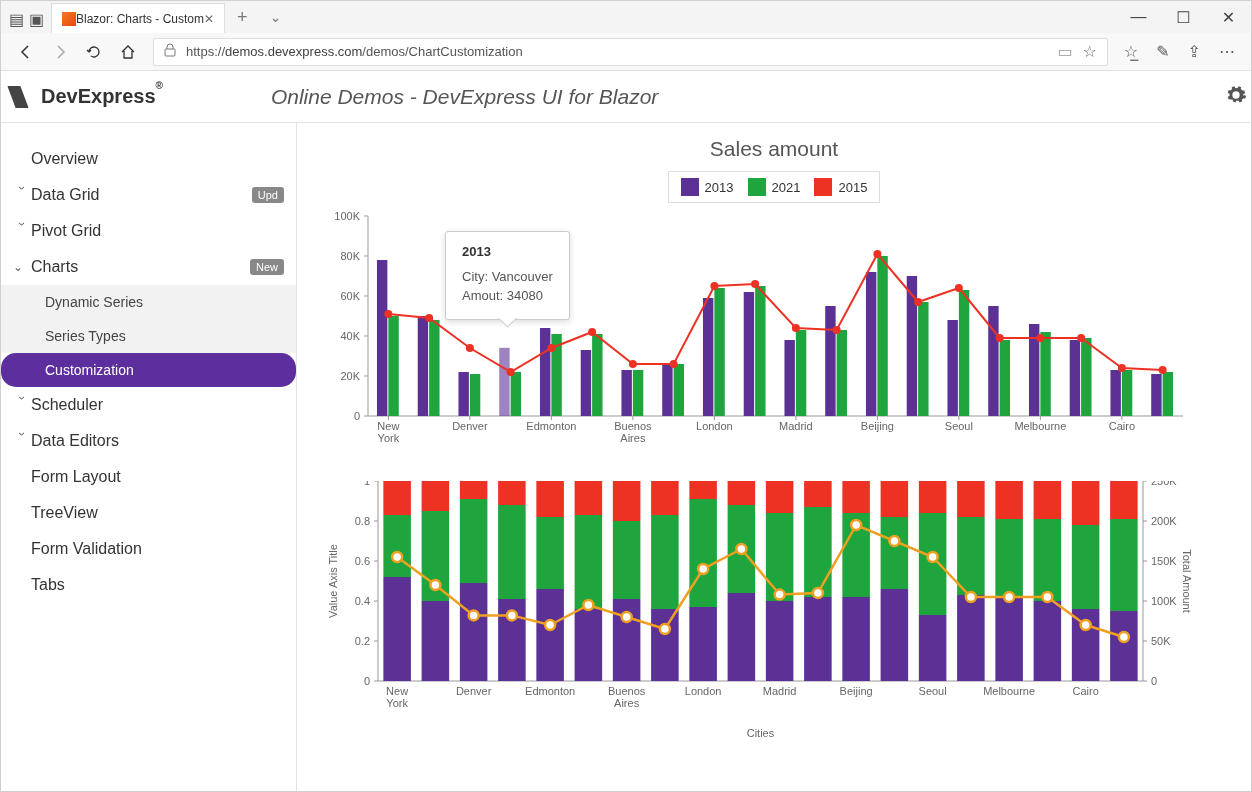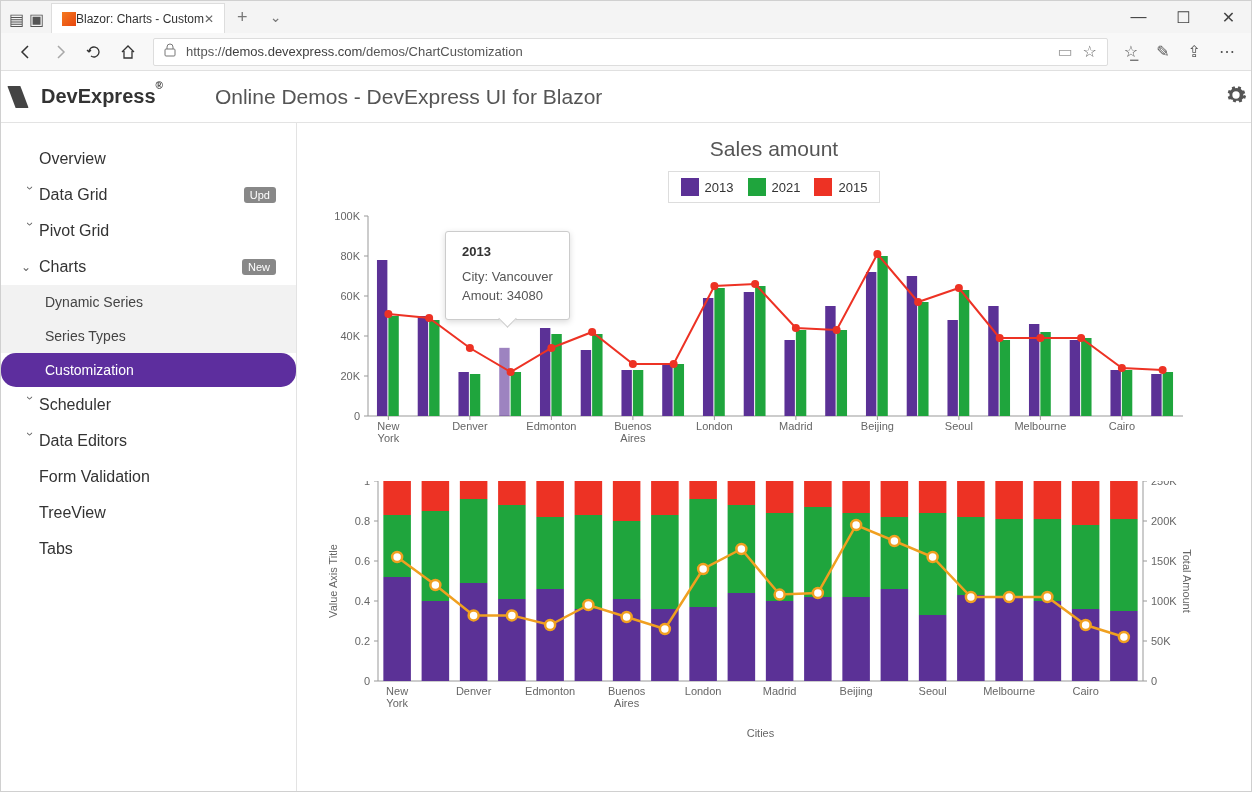--- a/index.html
+++ b/index.html
@@ -26,26 +26,26 @@
   .url { font-size: 13px; color: #555; flex: 1; }
   .url .host { color: #404040; }
   .addr-right { display: flex; gap: 18px; color: #555; }
   
   
   .app { flex: 1; display: flex; flex-direction: column; background: #fff; overflow: hidden; }
   .app-header { height: 52px; display: flex; align-items: center; padding: 0 4px; border-bottom: 1px solid #e3e3e3; }
   .brand { display: flex; align-items: center; gap: 10px; color: #333; font-weight: bold; font-size: 20px; }
   .brand-logo { width: 26px; height: 22px; background: #444; clip-path: polygon(0 0, 50% 0, 100% 100%, 50% 100%); transform: skewX(-12deg); }
   .brand sup { font-size: 10px; top: -0.6em; position: relative; }
-  .app-title { margin-left: 52px; font-size: 21px; color: #555; }
+  .app-title { margin-left: 108px; font-size: 21px; color: #555; font-style: italic; }
   .hdr-gear { margin-left: auto; color: #555; }
 
   .app-body { flex: 1; display: flex; overflow: hidden; }
   .sidebar { width: 296px; border-right: 1px solid #e3e3e3; padding-top: 18px; overflow-y: auto; }
-  .nav-item { display: flex; align-items: center; padding: 9px 20px; font-size: 16px; color: #333; cursor: pointer; }
+  .nav-item { display: flex; align-items: center; padding: 9px 12px; font-size: 16px; color: #333; cursor: pointer; }
   .nav-item .chev-small { width: 18px; color: #666; font-size: 12px; }
   .nav-item.indent { padding-left: 44px; font-size: 14px; color: #444; background: #f2f2f2; }
   .nav-item.active { background: #5d2e9e; color: #fff; border-radius: 15px; }
   .badge { margin-left: auto; background: #888; color: #fff; font-size: 11px; padding: 2px 6px; border-radius: 3px; }
   
   .content { flex: 1; overflow: auto; padding: 14px 26px; }
   .chart-title { text-align: center; font-size: 21px; color: #555; margin-bottom: 10px; }
   .legend { display: flex; gap: 14px; justify-content: center; border: 1px solid #ddd; width: fit-content; margin: 0 auto 8px; padding: 6px 12px; }
   .lg-item { display: flex; align-items: center; gap: 6px; font-size: 13px; color: #333; }
   .lg-sw { width: 18px; height: 18px; }
@@ -167,25 +167,29 @@
           <div class="nav-item">
             <span class="chev-small" style="transform: rotate(90deg);">›</span>
             <span>Scheduler</span>
           </div>
           <div class="nav-item">
             <span class="chev-small" style="transform: rotate(90deg);">›</span>
             <span>Data Editors</span>
           </div>
           <div class="nav-item">
             <span class="chev-small"></span>
-            <span>Form Validation</span>
+            <span>Form Layout</span>
           </div>
           <div class="nav-item">
             <span class="chev-small"></span>
             <span>TreeView</span>
+          </div>
+          <div class="nav-item">
+            <span class="chev-small"></span>
+            <span>Form Validation</span>
           </div>
           <div class="nav-item">
             <span class="chev-small"></span>
             <span>Tabs</span>
           </div>
         </div>
 
       <div class="content">
         <div class="chart-title">Sales amount</div>
         <div class="legend">

